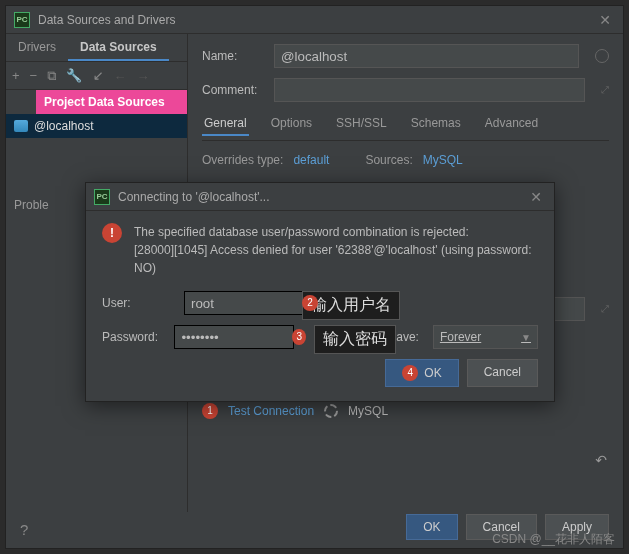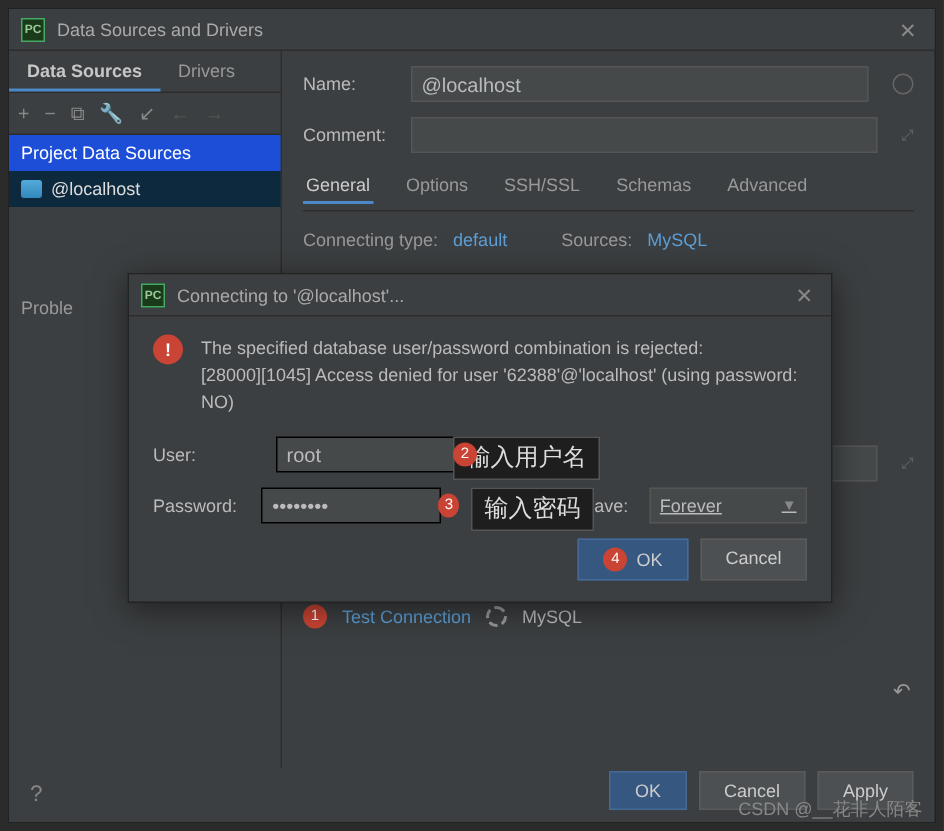--- a/index.html
+++ b/index.html
@@ -10,21 +10,21 @@
 .pc-icon { width: 16px; height: 16px; background: #1a3a1a; border: 1px solid #4a6; color: #9c9; font-size: 8px; text-align: center; line-height: 14px; font-weight: bold; margin-right: 8px; }
 .titlebar-title { flex: 1; color: #aaa; }
 .close-x { color: #888; font-size: 14px; cursor: pointer; padding: 0 4px; }
 .content { display: flex; height: calc(100% - 64px); }
 .sidebar { width: 182px; border-right: 1px solid #2d2d2d; }
 .tabs-row { display: flex; border-bottom: 1px solid #2d2d2d; height: 28px; }
 .tab { padding: 6px 12px; color: #999; cursor: pointer; }
 .tab.active { color: #c7c7c7; border-bottom: 2px solid #4a88c7; font-weight: bold; }
 .toolbar { display: flex; align-items: center; height: 28px; padding: 0 6px; gap: 10px; border-bottom: 1px solid #2d2d2d; color: #888; font-size: 13px; }
 .toolbar span { cursor: pointer; }
-.tree-header { background: #1d4ed8; color: #fff; padding: 5px 8px; font-weight: normal; }
+.tree-header { background: #ec4899; color: #fff; padding: 5px 8px; font-weight: bold; margin-left: 30px; }
 .tree-item { display: flex; align-items: center; background: #0d293e; color: #ddd; padding: 5px 8px; gap: 6px; }
 .db-icon { width: 14px; height: 12px; border-radius: 2px; background: linear-gradient(#5ad,#38b); }
 .probs { padding: 60px 8px 8px 8px; color: #999; }
 .right { flex: 1; padding: 10px 14px; position: relative; }
 .form-row { display: flex; align-items: center; margin-bottom: 10px; gap: 10px; }
 .label { width: 62px; color: #bbb; }
 .input { flex: 1; background: #45494a; border: 1px solid #555; color: #bbb; padding: 4px 6px; height: 24px; }
 .input.light { color: #888; }
 .hollow-circle { width: 14px; height: 14px; border: 1px solid #666; border-radius: 50%; margin-left: 6px; }
 .expand-icon { color: #666; font-size: 10px; margin-left: 6px; }
@@ -62,22 +62,22 @@
 
 <div class="window main">
   <div class="titlebar">
     <div class="pc-icon">PC</div>
     <div class="titlebar-title">Data Sources and Drivers</div>
     <div class="close-x">✕</div>
   </div>
   <div class="content">
     <div class="sidebar">
       <div class="tabs-row">
+        <div class="tab">Drivers</div>
         <div class="tab active">Data Sources</div>
-        <div class="tab">Drivers</div>
       </div>
       <div class="toolbar">
         <span>+</span>
         <span>−</span>
         <span>⧉</span>
         <span>🔧</span>
         <span>↙</span>
         <span style="color:#555">←</span>
         <span style="color:#555">→</span>
       </div>
@@ -100,21 +100,21 @@
         <span class="expand-icon">⤢</span>
       </div>
       <div class="subtabs">
         <div class="subtab active">General</div>
         <div class="subtab">Options</div>
         <div class="subtab">SSH/SSL</div>
         <div class="subtab">Schemas</div>
         <div class="subtab">Advanced</div>
       </div>
       <div class="form-row">
-        <span class="conn-type">Connecting type:</span>
+        <span class="conn-type">Overrides type:</span>
         <span class="link">default</span>
         <span style="width:16px"></span>
         <span class="conn-type">Sources:</span>
         <span class="link">MySQL</span>
       </div>
       <div class="form-row url-row">
         <div class="label">URL:</div>
         <input class="input light" value="jdbc:mysql://localhost:3306" style="">
         <span class="expand-icon">⤢</span>
       </div>

